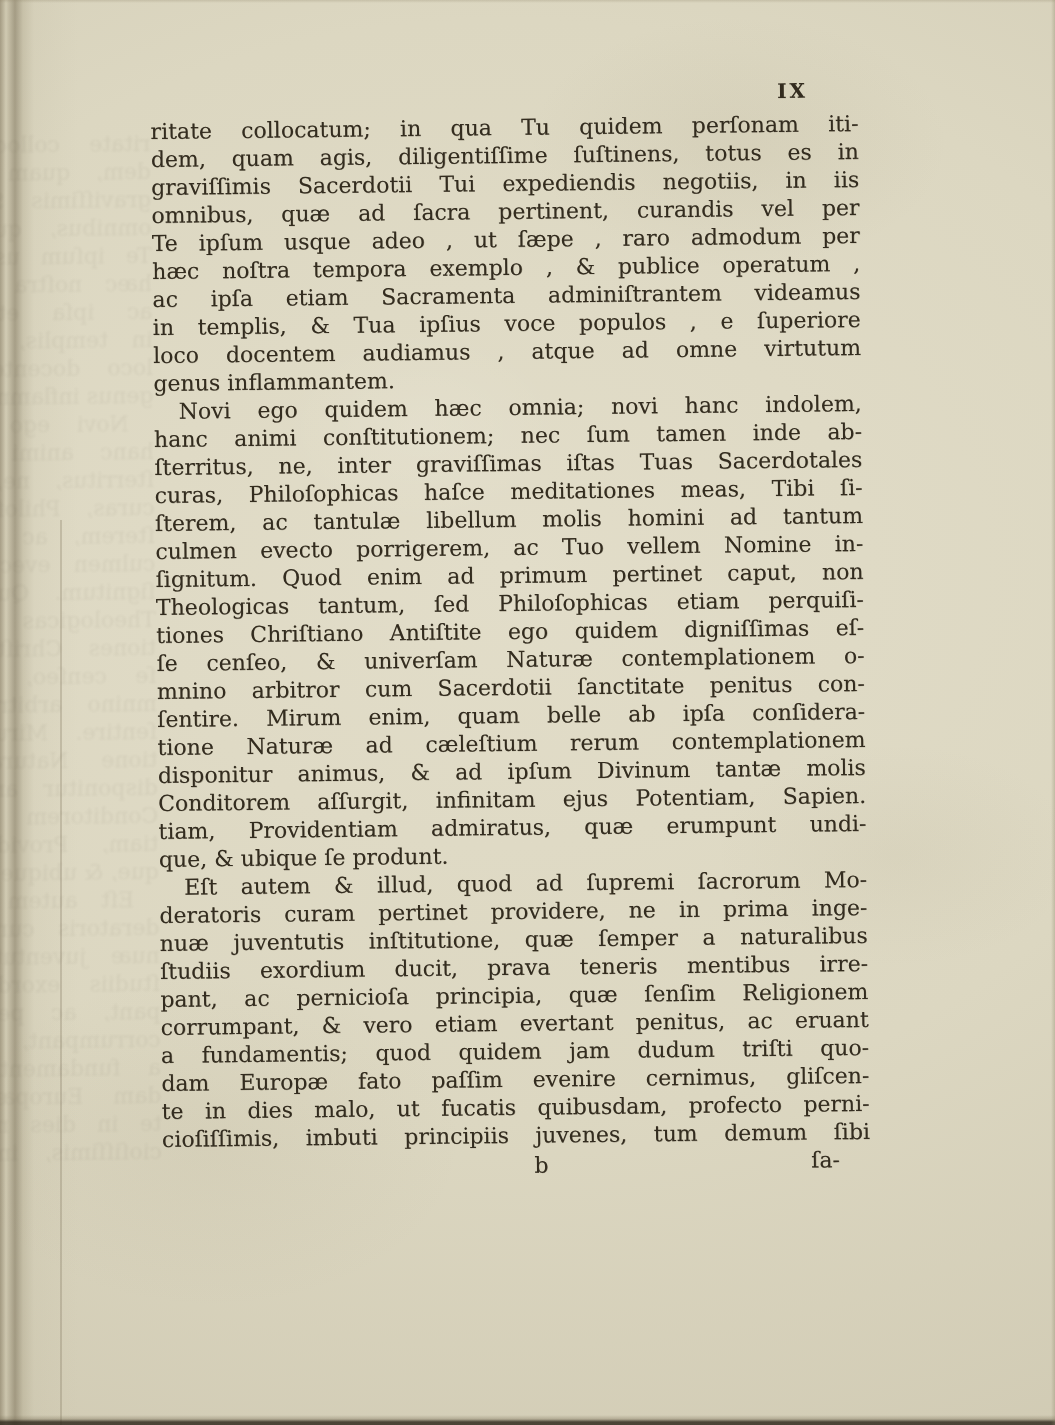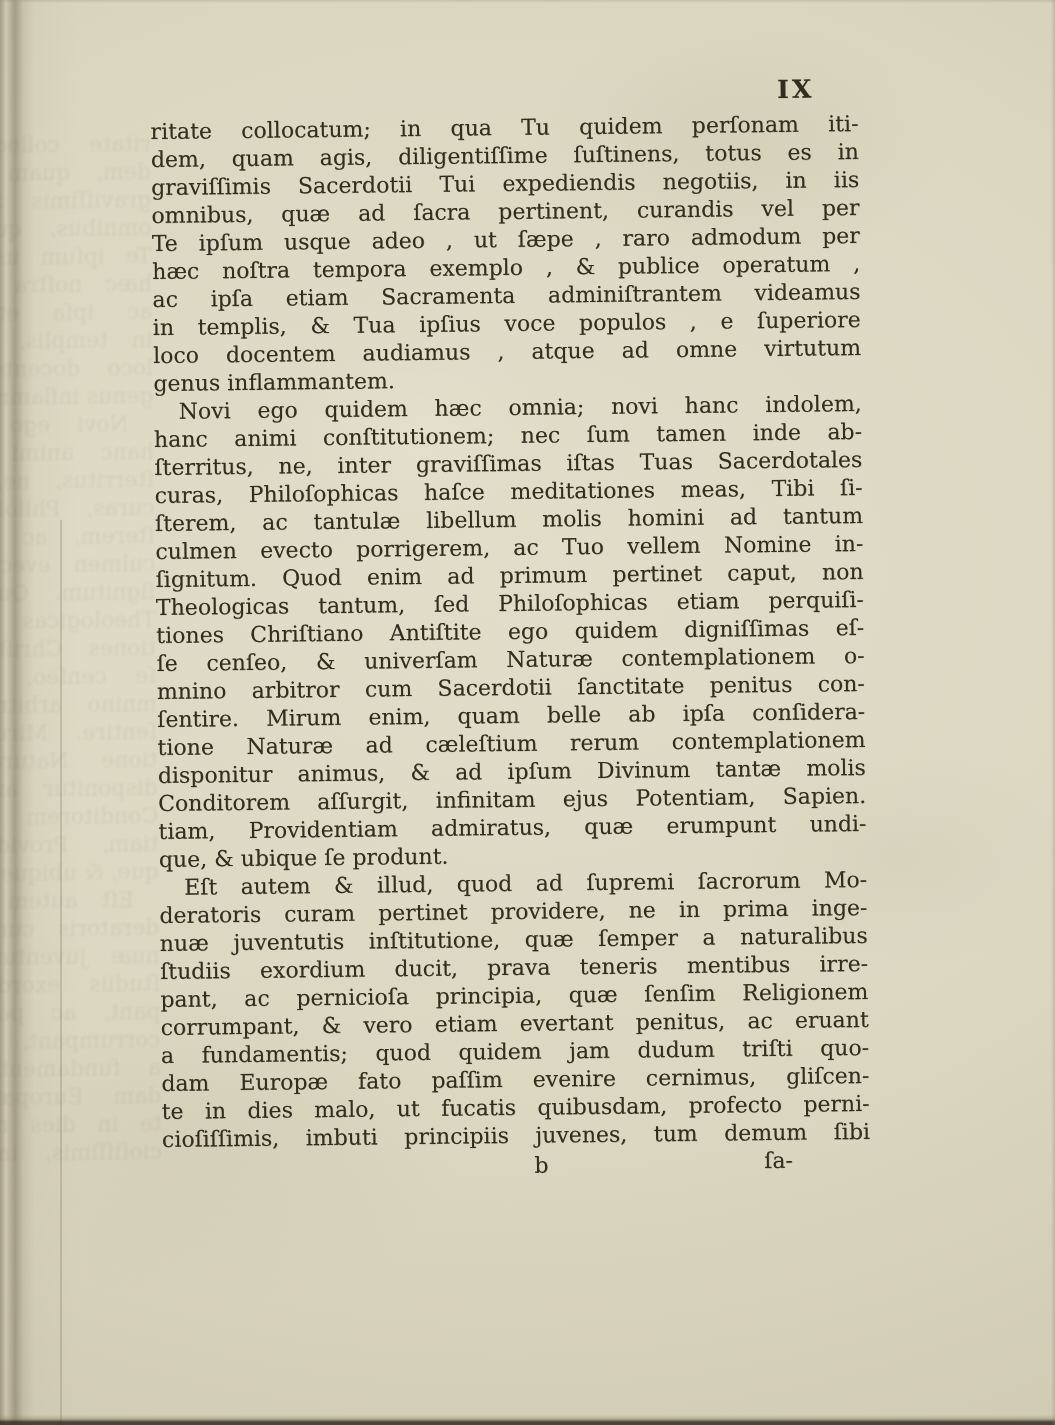--- a/index.html
+++ b/index.html
@@ -53,31 +53,31 @@
     position:absolute;left:150px;top:84px;width:708px;
     transform:rotate(-0.65deg);transform-origin:0 0;
     color:#332c1f;
     font-size:22px;line-height:28px;
     text-shadow:0.3px 0.3px 0 rgba(45,36,22,.35);
     z-index:2;
   }
   .folio-row{height:34px;position:relative;}
   .folio{
     display:inline-block;margin-left:627px;
-    font-size:25px;font-weight:bold;letter-spacing:3px;line-height:22px;
+    font-size:20px;font-weight:bold;letter-spacing:3px;line-height:22px;
   }
   .line{
     height:28px;white-space:nowrap;
     text-align:justify;text-align-last:justify;
   }
   .line.noj{text-align-last:left;}
   .line.ind{text-indent:25px;}
   .catchrow{position:relative;height:32px;}
   .signature{position:absolute;left:372px;top:2px;}
-  .catchword{position:absolute;left:602px;top:0;}
+  .catchword{position:absolute;left:649px;top:0;}
 
   #ghost-block{
     z-index:1;
     transform:rotate(-0.65deg) scaleX(-1);
     opacity:0.055;
     filter:blur(1.1px);
     text-shadow:none;
     top:96px;
   }
 </style>

